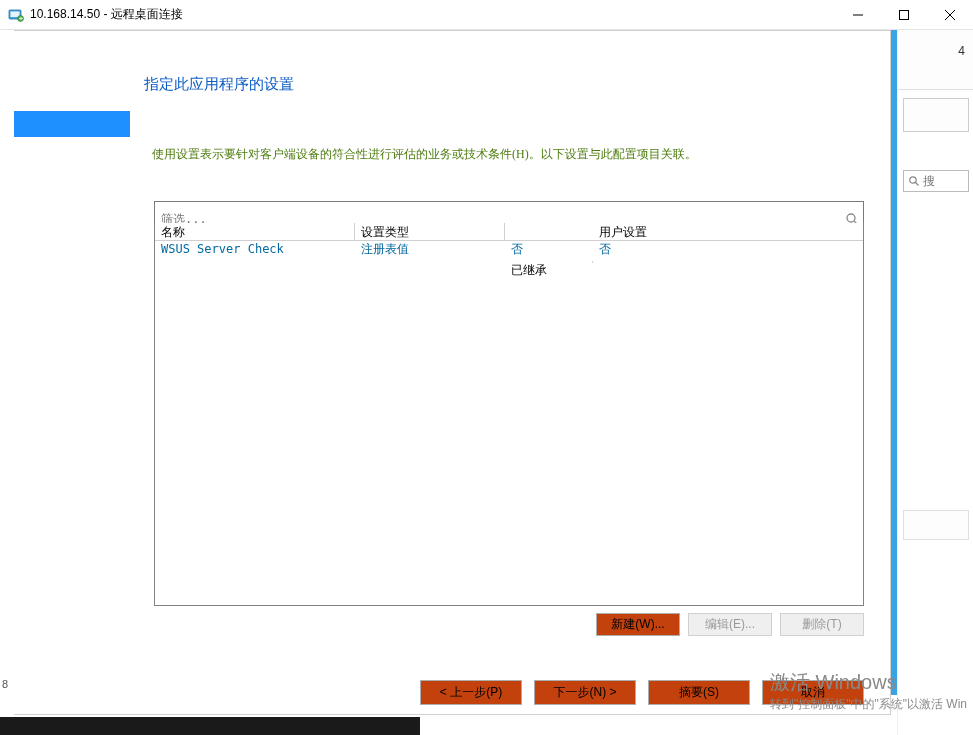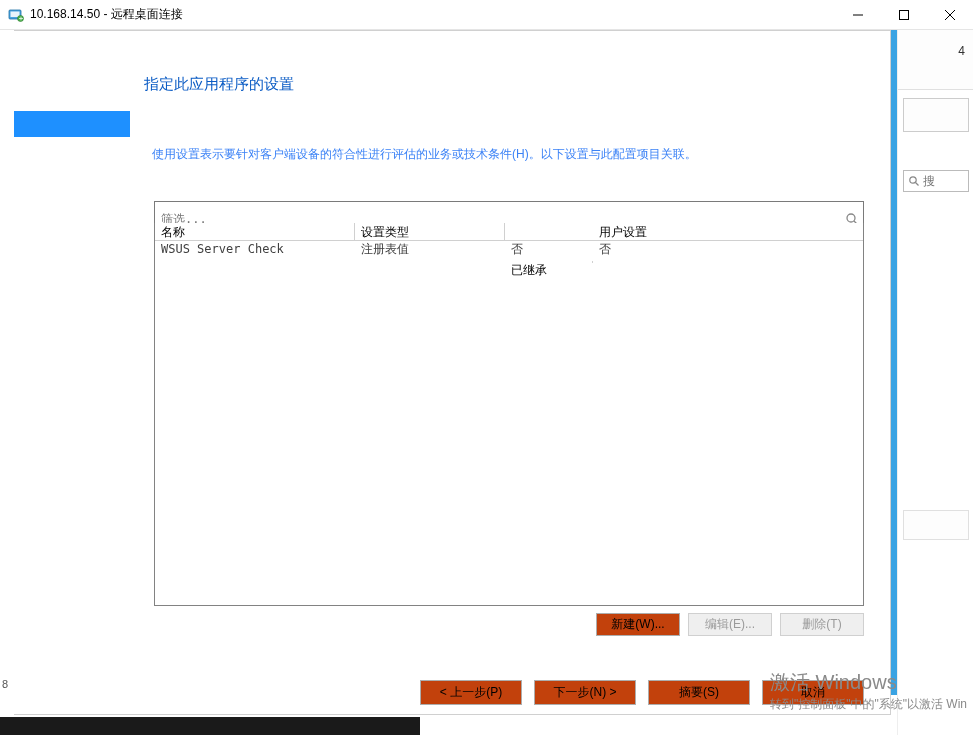--- a/index.html
+++ b/index.html
@@ -174,21 +174,22 @@
       top: 44px;
       font-size: 15px;
       color: #0a5bc4;
     }
 
     .modal-desc {
       position: absolute;
       left: 138px;
       top: 115px;
       font-size: 12px;
-      color: #3b82f6;
+      color: #4d7c0f;
+      font-family: Liberation Serif, serif;
     }
 
     
     .filter-row {
       position: absolute;
       left: 140px;
       top: 170px;
       right: 26px;
       height: 36px;
       border: 1px solid #7a7a7a;
@@ -244,21 +245,21 @@
     .th.c3 { width: 88px; margin-top: 38px; }
     .th.c4 { flex: 1; border-right: none; }
     .trow {
       display: flex;
       height: 16px;
       align-items: center;
     }
     .td {
       padding: 8px 6px;
       font-size: 12px;
-      color: #404040;
+      color: #0369a1;
     }
     .td.c1 { width: 200px; }
     .td.c2 { width: 150px; }
     .td.c3 { width: 88px; }
     .td.c4 { flex: 1; }
 
     
     .table-actions {
       position: absolute;
       right: 26px;

